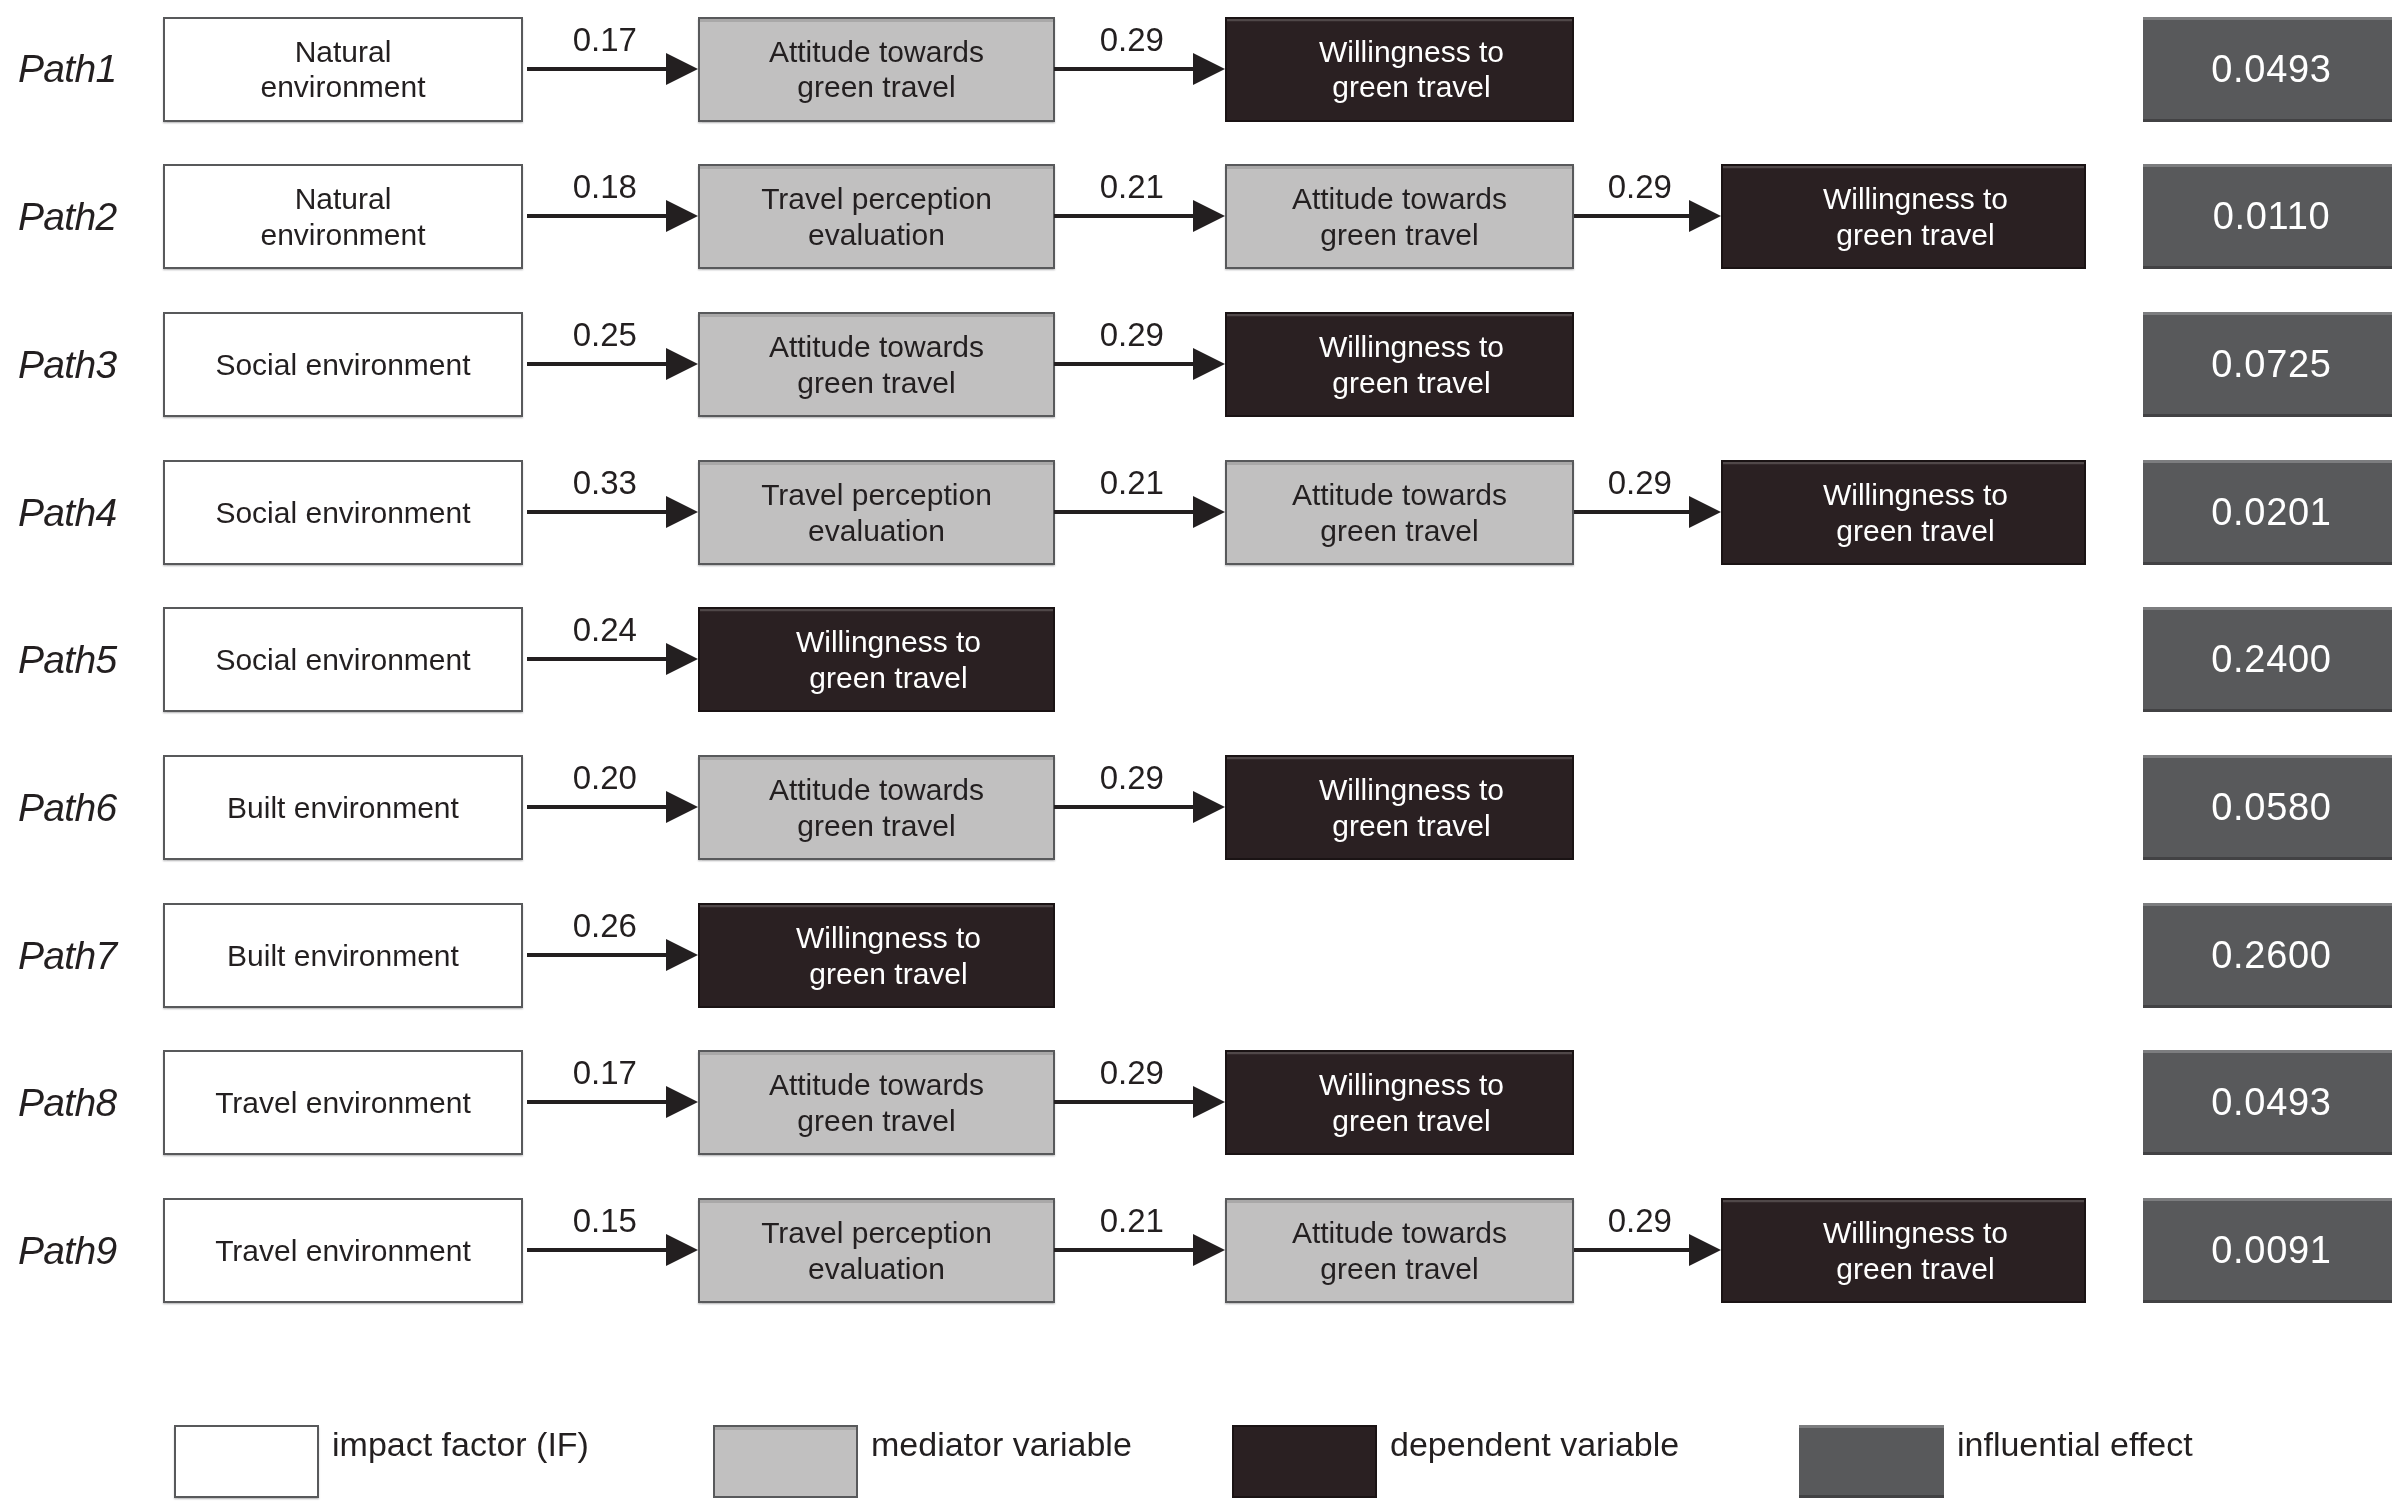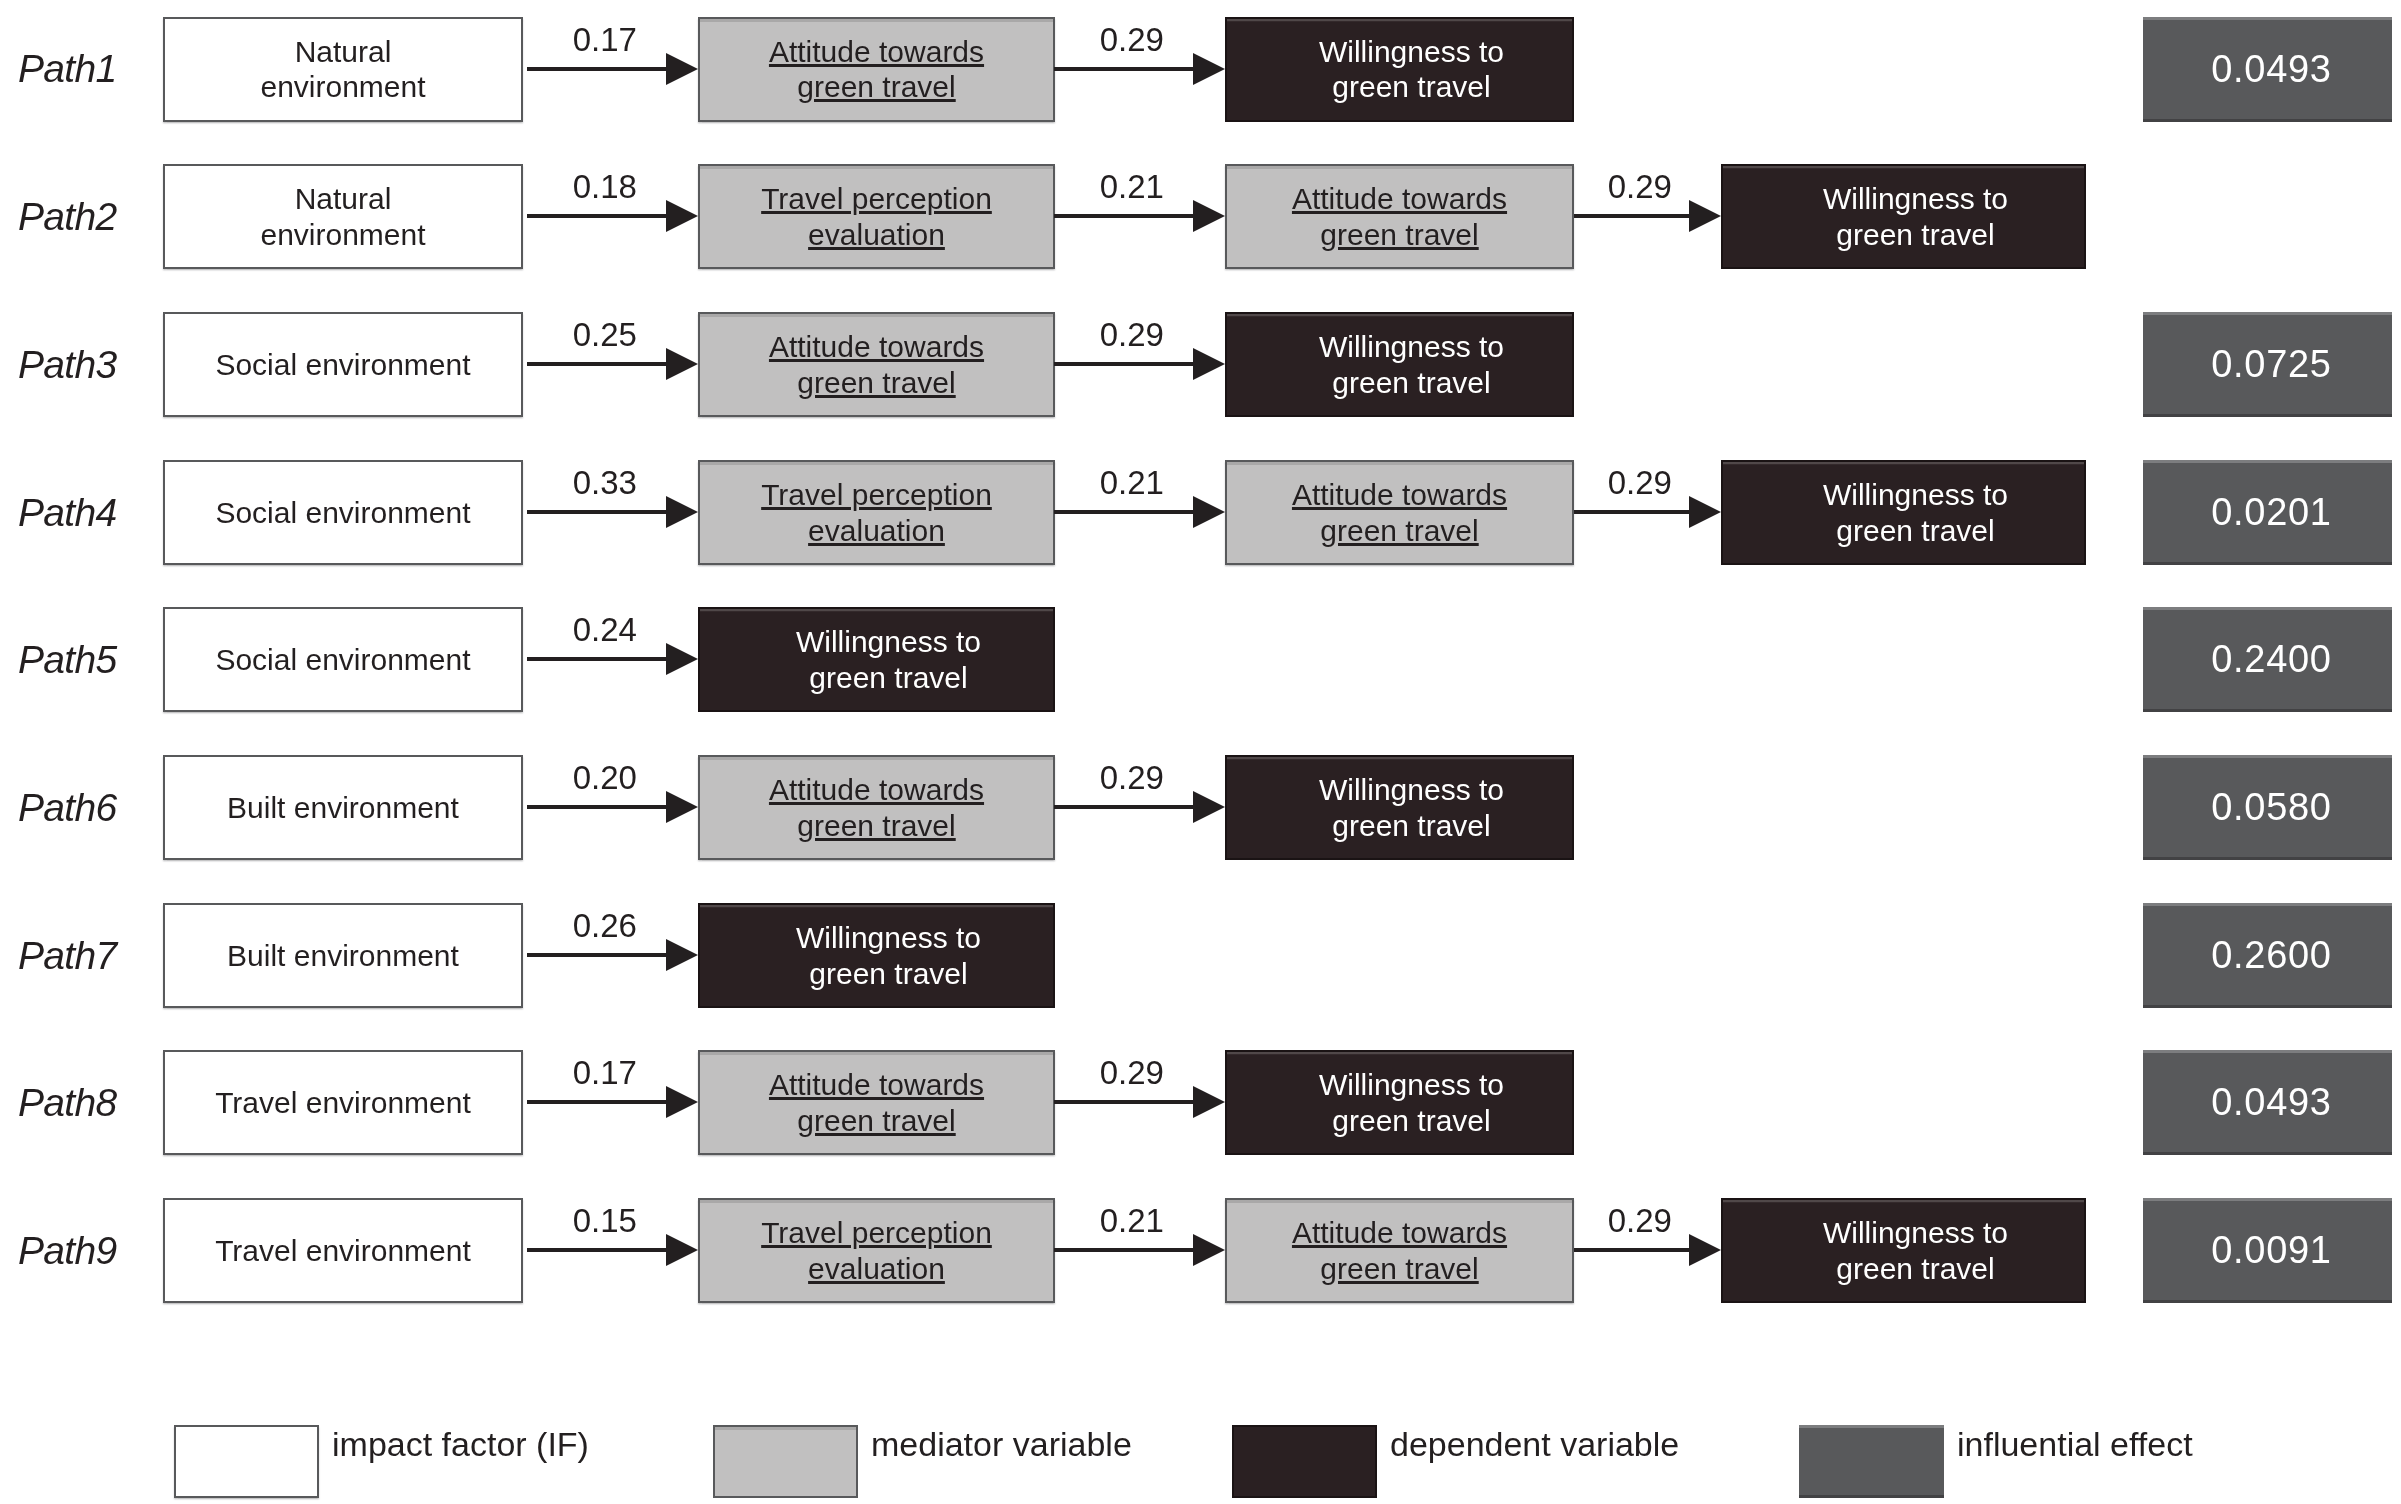--- a/index.html
+++ b/index.html
@@ -14,21 +14,21 @@
 
   .box{position:absolute;top:0;height:105px;box-sizing:border-box;
        display:flex;align-items:center;justify-content:center;
        text-align:center;white-space:pre-line;font-size:30px;line-height:1.18;}
 
   .impact{background:var(--color-impact_fill,#fff);
           border:2.2px solid var(--color-box_border,#58595b);
           box-shadow:0 2.2px 1.5px rgba(88,89,91,.35);}
   .mediator{background:var(--color-mediator_fill,#c1c0c0);
           border:2.2px solid var(--color-box_border,#58595b);
-          box-shadow:inset 0 2.9px 0 rgba(0,0,0,.12), 0 2.2px 1.5px rgba(88,89,91,.35);text-decoration:underline;}
+          box-shadow:inset 0 2.9px 0 rgba(0,0,0,.12), 0 2.2px 1.5px rgba(88,89,91,.35);}
   .dependent{background:var(--color-dependent_fill,#2a2022);
           border:2.2px solid #1a1314;color:var(--color-text_light,#fff);
           box-shadow:inset 0 2.2px 0 rgba(255,255,255,.18);padding-left:24px;}
   .effect{background:var(--color-effect_fill,#58595b);
           border:none;color:var(--color-text_light,#fff);
           font-size:38px;letter-spacing:0.7px;
           box-shadow:inset 0 2.9px 0 rgba(255,255,255,.22), inset 0 -2.9px 0 rgba(0,0,0,.25);}
 
   
   .c1{left:163px;width:360px;}
@@ -102,20 +102,21 @@
       </div>
     <div class="box mediator c3">Attitude towards
 green travel</div>
     <div class="arrow a3">
         <span class="coef">0.29</span>
         <span class="shaft"></span>
         <span class="head"></span>
       </div>
     <div class="box dependent c4">Willingness to
 green travel</div>
+    <div class="box effect val">0.0110</div>
   </div>
 
   <div class="row" style="top:312px">
     <div class="plabel">Path3</div>
     <div class="box impact c1">Social environment</div>
     <div class="arrow a1">
         <span class="coef">0.25</span>
         <span class="shaft"></span>
         <span class="head"></span>
       </div>

